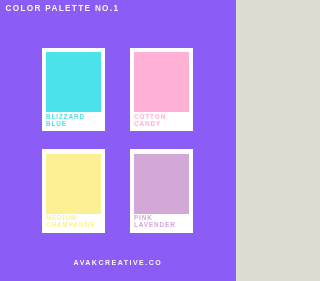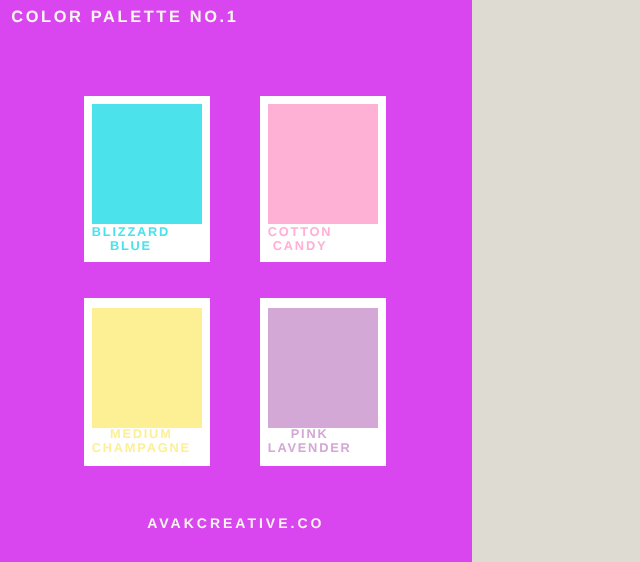--- a/index.html
+++ b/index.html
@@ -28,21 +28,21 @@
   .r2 .swatch{top:5.3px;height:59.3px;}
 
   .label{position:absolute;left:3.9px;top:66.2px;
          font-size:6.4px;font-weight:bold;letter-spacing:0.9px;
          line-height:6.4px;white-space:nowrap;}
   .label .ln{display:block;}
 </style>
 </head>
 <body style="background: rgb(222, 220, 210);">
 
-<div class="page" style="background: #d946ef; text-align: center;">
+<div class="page" style="background: #8b5cf6;">
 
   <div class="title" style="color: rgb(247, 245, 238);">COLOR PALETTE NO.1</div>
 
   <div class="card r1 c1" style="background: rgb(255, 255, 255);">
     <div class="swatch" style="background: rgb(75, 226, 236);"></div>
     <div class="label" style="color: rgb(75, 226, 236);">
       <span class="ln">BLIZZARD</span>
       <span class="ln">BLUE</span>
     </div>
   </div>

